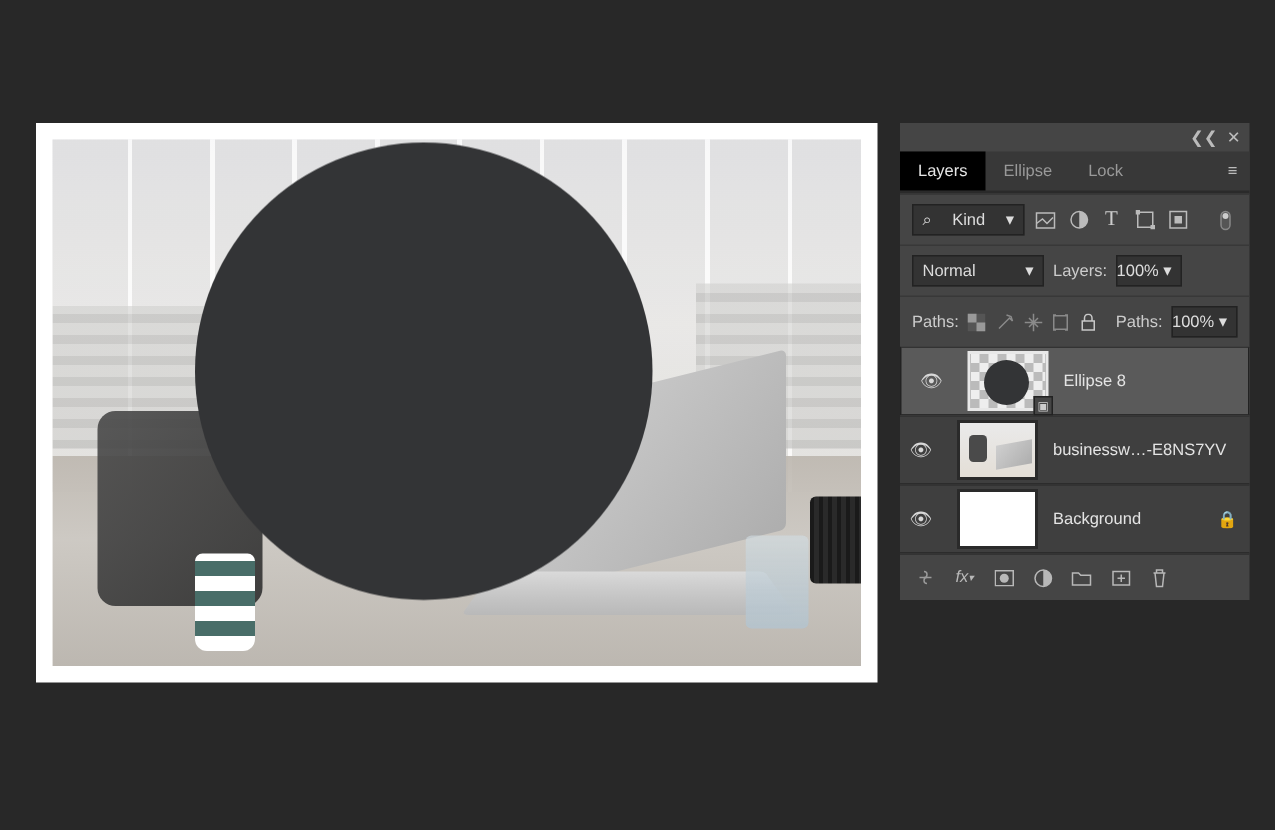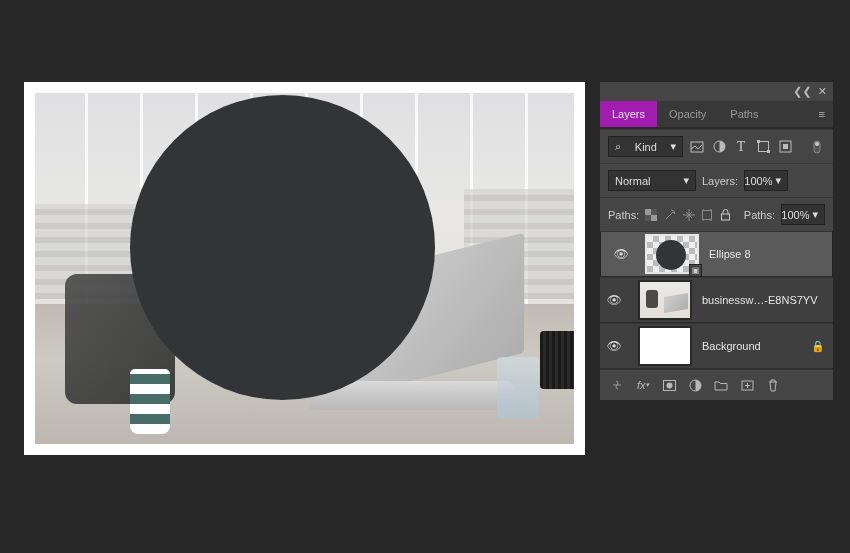--- a/index.html
+++ b/index.html
@@ -16,21 +16,21 @@
   .laptop::after{content:"";position:absolute;bottom:0;left:0;width:200px;height:50px;background:linear-gradient(to bottom,#dadada,#b9b9b9);transform:perspective(200px) rotateX(55deg);border-radius:4px}
   .chair{position:absolute;left:30px;bottom:40px;width:110px;height:130px;background:linear-gradient(135deg,#4a4a4a,#2f2f2f);border-radius:12px;opacity:.9}
   .cup{position:absolute;left:95px;bottom:10px;width:40px;height:65px;background:repeating-linear-gradient(0deg,#fff 0 10px,#486d68 10px 20px);border-radius:5px 5px 8px 8px}
   .glass{position:absolute;right:35px;bottom:25px;width:42px;height:62px;background:linear-gradient(to bottom,rgba(210,222,228,.6),rgba(180,195,205,.9));border-radius:4px}
   .penhold{position:absolute;right:-6px;bottom:55px;width:40px;height:58px;background:repeating-linear-gradient(90deg,#1a1a1a 0 3px,#2a2a2a 3px 6px);border-radius:4px}
   .ellipse{position:absolute;left:95px;top:2px;width:305px;height:305px;border-radius:50%;background:#333436}
   .panel{position:absolute;right:17px;top:82px;width:233px;background:#454545}
   .collapse{display:flex;justify-content:flex-end;gap:6px;padding:3px 6px;color:#bbb;font-size:11px}
   .tabs{display:flex;align-items:center;height:28px;background:#383838;border-bottom:2px solid #2a2a2a}
   .tab{padding:7px 12px;color:#999;cursor:default}
-  .tab.active{background:#a21caf;color:#e6e6e6}
+  .tab.active{background:#000000;color:#e6e6e6}
   .grow{flex:1}
   .opts{padding-right:8px;color:#bbb}
   .row{display:flex;align-items:center;gap:6px;padding:6px 8px;border-top:1px solid #383838}
   .sel{display:flex;align-items:center;background:#333;border:1px solid #222;height:21px;padding:0 6px;font-size:11px;color:#ddd}
   .kind{width:75px;justify-content:space-between}
   .blend{width:88px;justify-content:space-between}
   .pct{width:44px;justify-content:flex-end;text-align:right}
   .ic{width:16px;height:16px;display:flex;align-items:center;justify-content:center;color:#bbb}
   .ic.dim{color:#6b6b6b}
   .layers{background:#3f3f3f}
@@ -70,22 +70,22 @@
   </div>
 </div>
 
 <div class="panel">
   <div class="collapse">
     <span>❮❮</span>
     <span>✕</span>
   </div>
   <div class="tabs">
     <div class="tab active">Layers</div>
-    <div class="tab">Opacity</div>
-    <div class="tab">Paths</div>
+    <div class="tab">Ellipse</div>
+    <div class="tab">Lock</div>
     <div class="grow"></div>
     <div class="opts">≡</div>
   </div>
 
   <div class="row">
     <div class="sel kind">
       <span>⌕</span>
       <span>Kind</span>
       <span>▾</span>
     </div>

